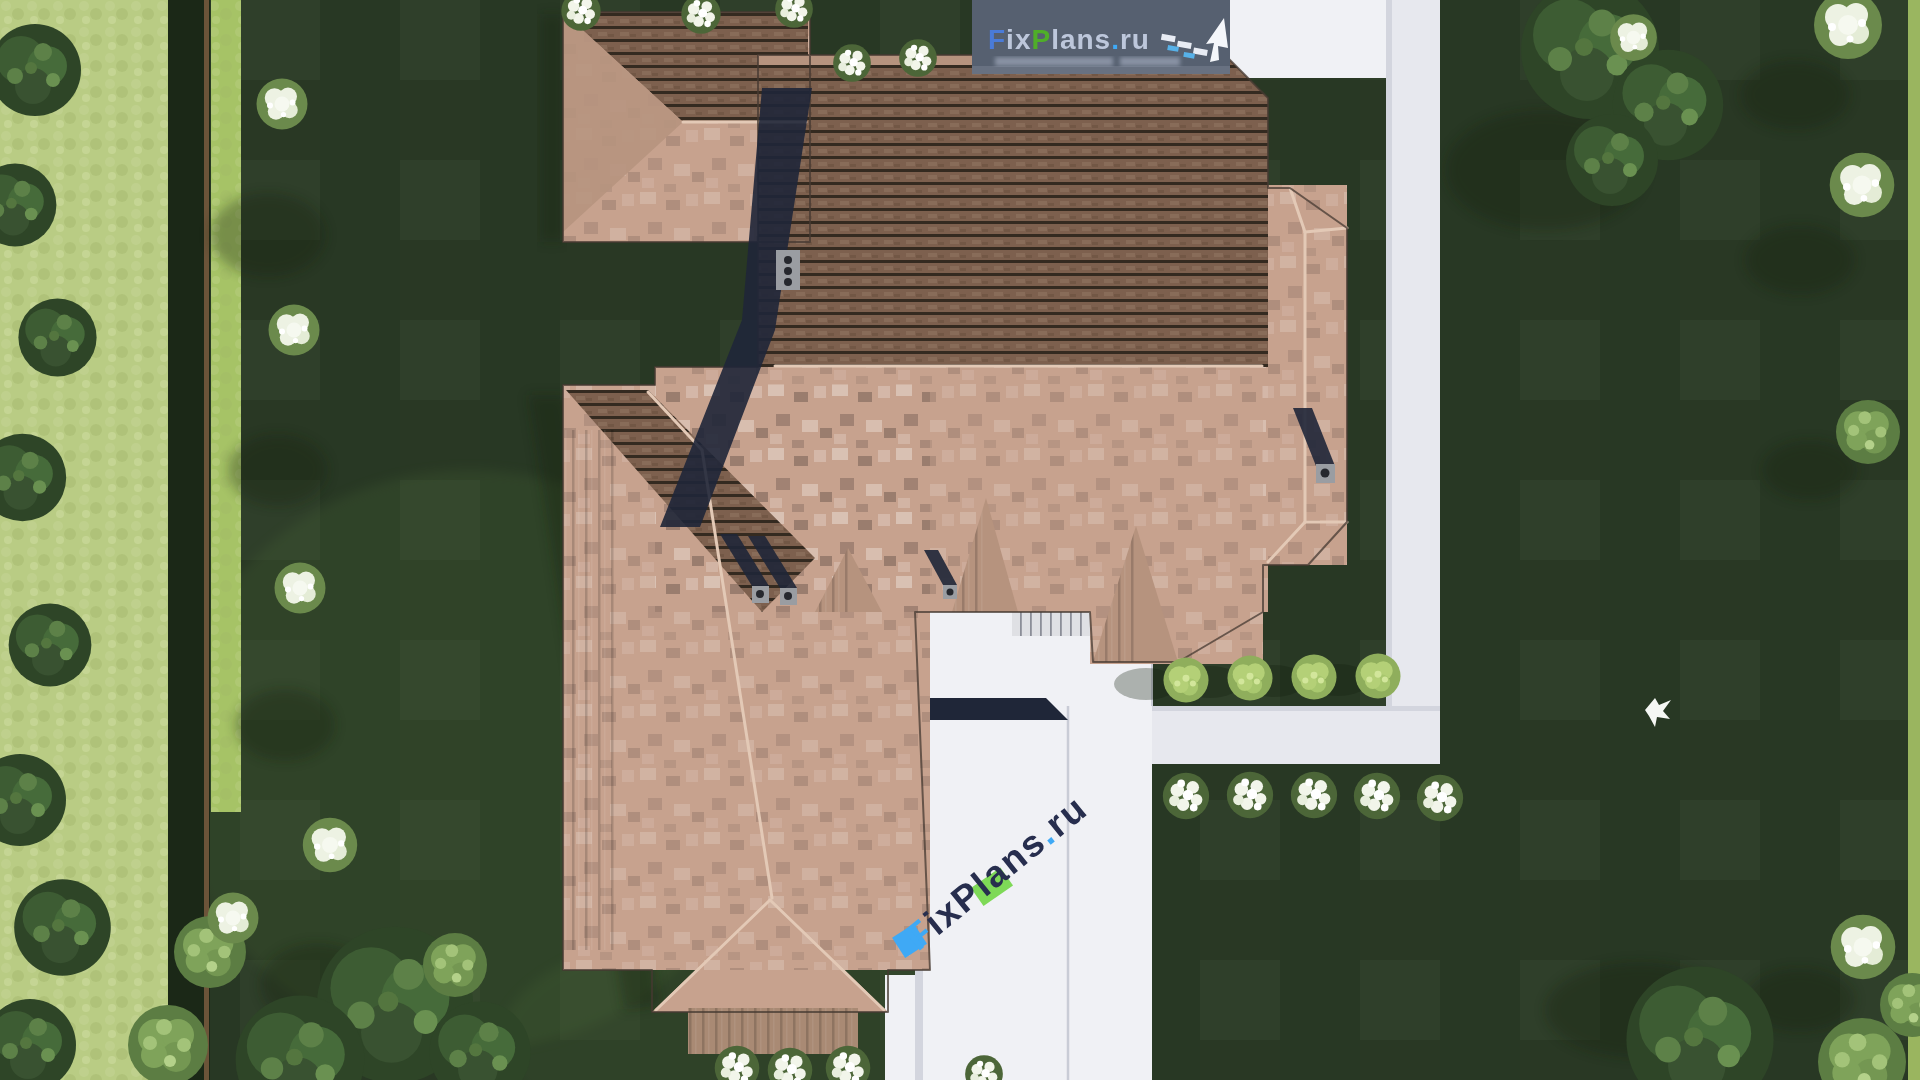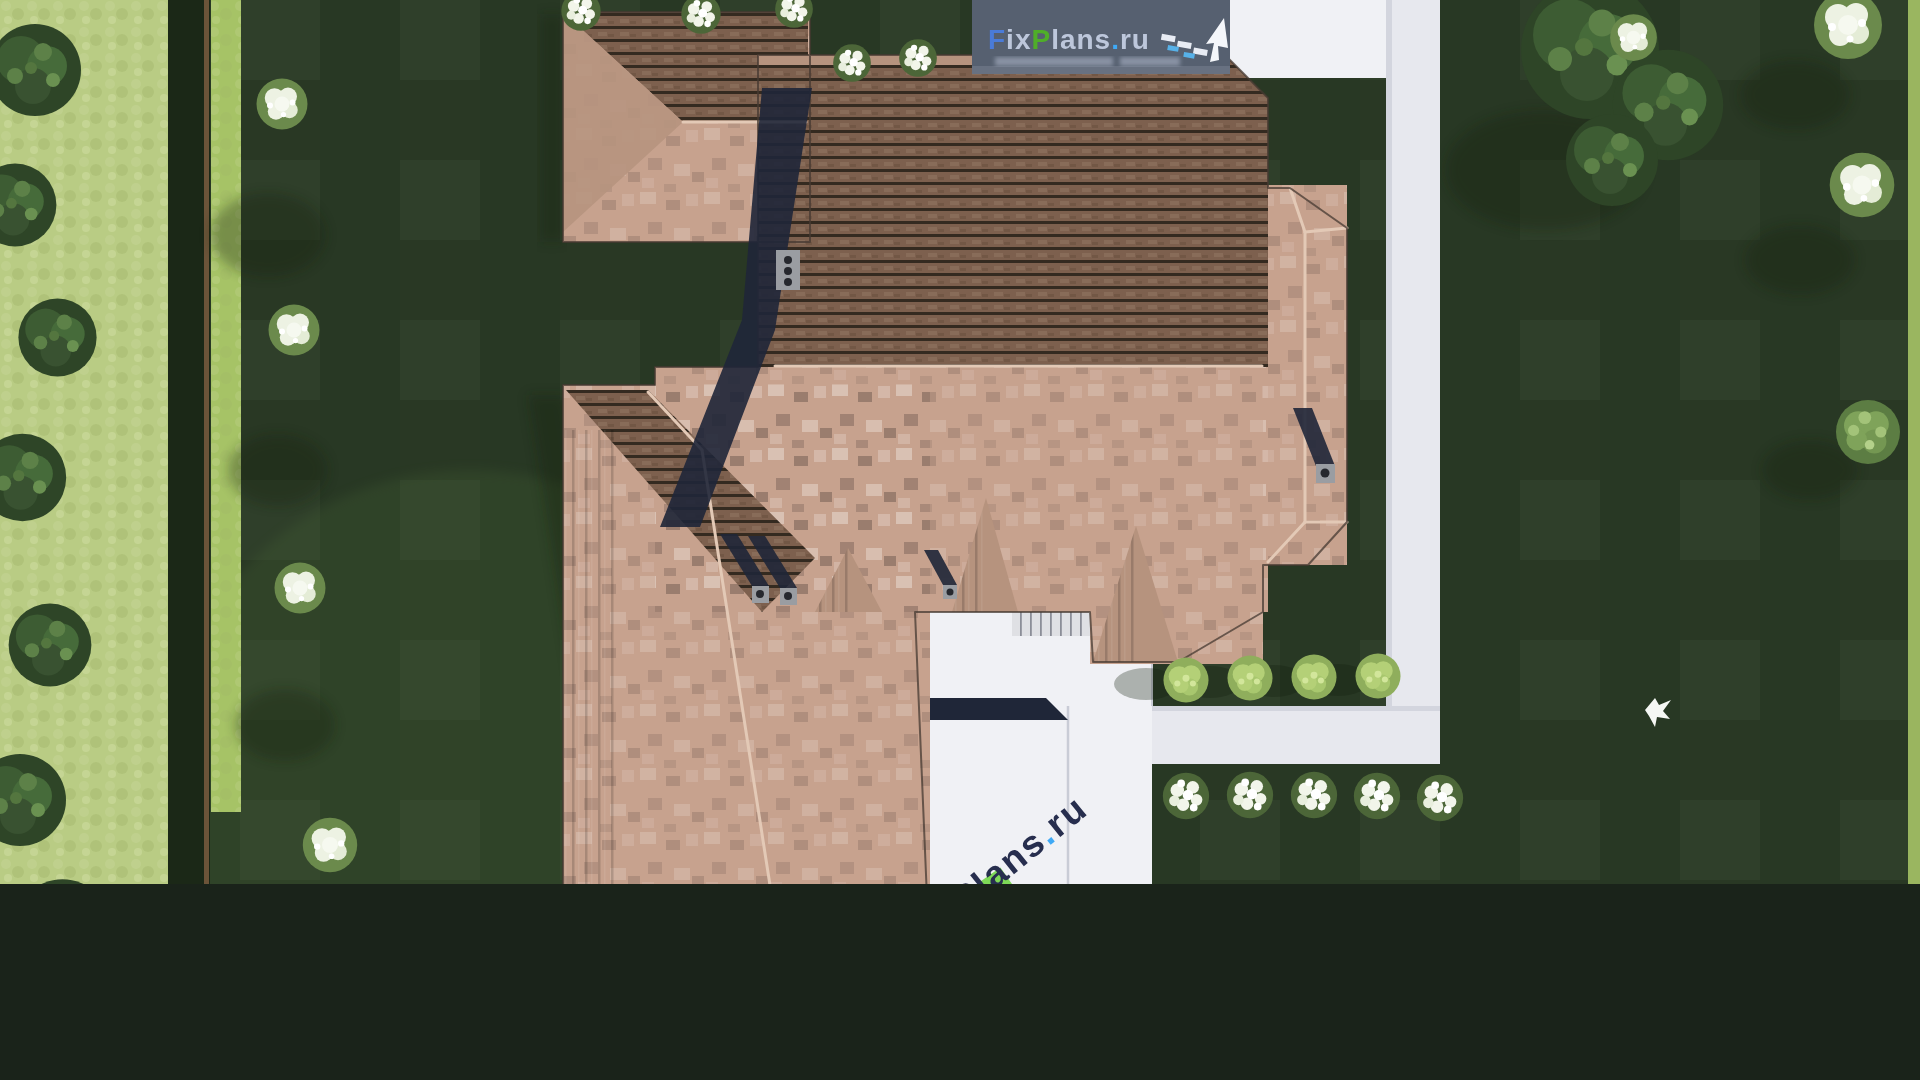--- a/index.html
+++ b/index.html
@@ -1,17 +1,17 @@
 <!DOCTYPE html>
 <html><head>
 <meta charset="utf-8">
 <title>FixPlans.ru</title>
 <style>
   html,body{margin:0;padding:0;background:#1a231a;}
-  .stage{position:relative;width:1920px;height:884px;overflow:hidden;
+  .stage{position:relative;width:1920px;height:1080px;overflow:hidden;
          font-family:"Liberation Sans",sans-serif;}
   .stage svg{position:absolute;left:0;top:0;display:block;}
   text{font-family:"Liberation Sans",sans-serif;}
 </style>
 </head>
 <body>
 
 <div class="stage">
 <svg width="1920" height="1080" viewBox="0 0 1920 1080">
   <defs>

